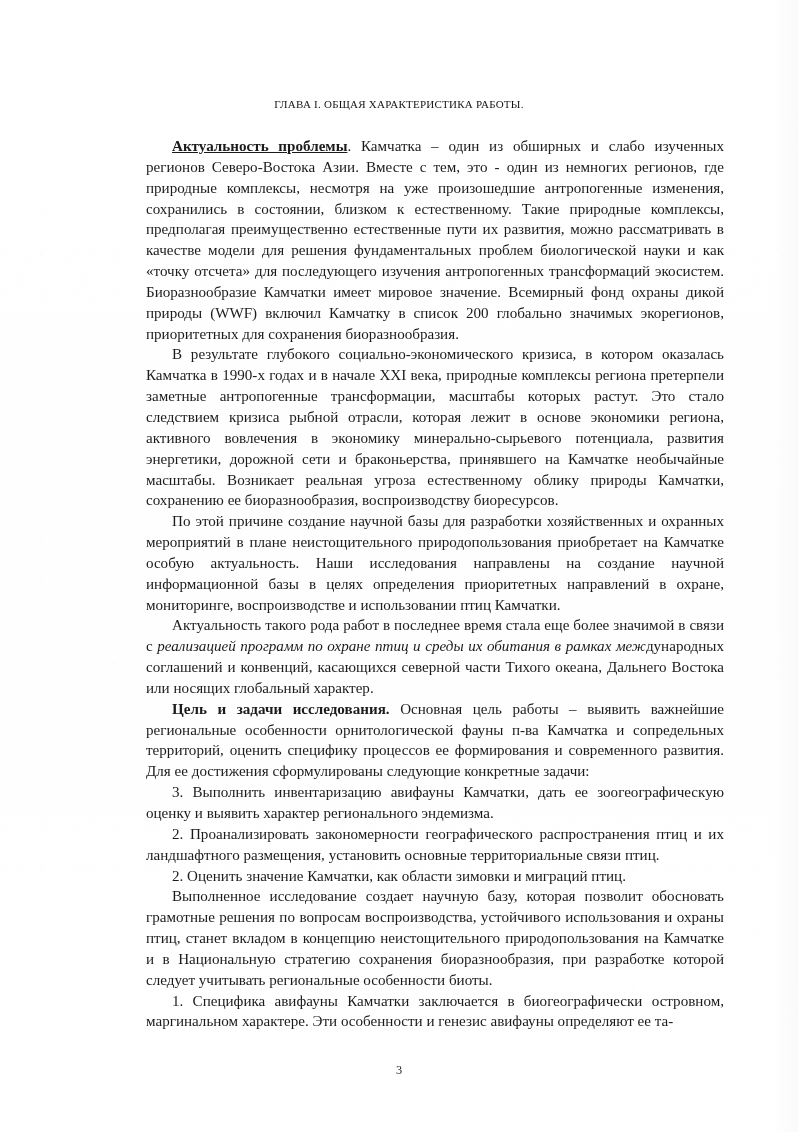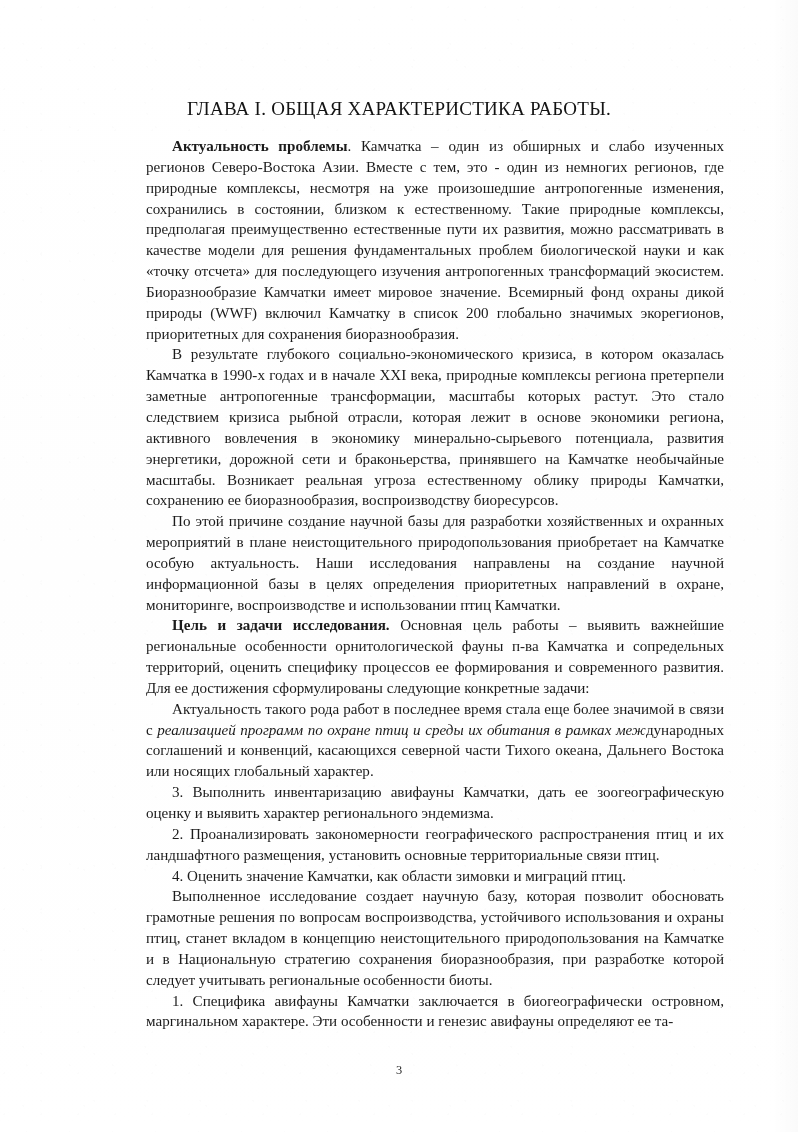--- a/index.html
+++ b/index.html
@@ -35,21 +35,21 @@
     position: absolute;
     inset: 0;
   }
 
   .chapter-title {
     position: absolute;
     left: 0;
     right: 0;
     top: 98px;
     text-align: center;
-    font-size: 19px;
+    font-size: 11px;
     letter-spacing: 0.25px;
     line-height: 1.2;
     color: #141414;
   }
 
   .body-block {
     position: absolute;
     left: 146px;
     top: 136px;
     width: 578px;
@@ -62,20 +62,21 @@
   }
 
   .body-block p {
     margin: 0;
     text-indent: 26px;
     hyphens: manual;
   }
 
   .lead {
     font-weight: bold;
+    text-decoration: underline;
   }
 
   .ital {
     font-style: italic;
   }
 
   .heading-inline {
     font-weight: bold;
   }
 
@@ -111,27 +112,27 @@
   <div class="chapter-title">ГЛАВА I. ОБЩАЯ ХАРАКТЕРИСТИКА РАБОТЫ.</div>
 
   <div class="body-block">
 
     <p><span class="lead">Актуальность проблемы</span><span>. Камчатка – один из обширных и слабо изученных регионов Северо-Востока Азии. Вместе с тем, это - один из немногих регионов, где природные комплексы, несмотря на уже произошедшие антропогенные изменения, сохранились в состоянии, близком к естественному. Такие природные комплексы, предполагая преимущественно естественные пути их развития, можно рассматривать в качестве модели для решения фундаментальных проблем биологической науки и как «точку отсчета» для последующего изучения антропогенных трансформаций экосистем. Биоразнообразие Камчатки имеет мировое значение. Всемирный фонд охраны дикой природы (WWF) включил Камчатку в список 200 глобально значимых экорегионов, приоритетных для сохранения биоразнообразия.</span></p>
 
     <p>В результате глубокого социально-экономического кризиса, в котором оказалась Камчатка в 1990-х годах и в начале XXI века, природные комплексы региона претерпели заметные антропогенные трансформации, масштабы которых растут. Это стало следствием кризиса рыбной отрасли, которая лежит в основе экономики региона, активного вовлечения в экономику минерально-сырьевого потенциала, развития энергетики, дорожной сети и браконьерства, принявшего на Камчатке необычайные масштабы. Возникает реальная угроза естественному облику природы Камчатки, сохранению ее биоразнообразия, воспроизводству биоресурсов.</p>
 
     <p>По этой причине создание научной базы для разработки хозяйственных и охранных мероприятий в плане неистощительного природопользования приобретает на Камчатке особую актуальность. Наши исследования направлены на создание научной информационной базы в целях определения приоритетных направлений в охране, мониторинге, воспроизводстве и использовании птиц Камчатки.</p>
 
+    <p><span>Актуальность такого рода работ в последнее время стала еще более значимой в связи с </span><span class="ital">реализацией программ по охране птиц и среды их обитания в рамках меж</span><span>дународных соглашений и конвенций, касающихся северной части Тихого океана, Дальнего Востока или носящих глобальный характер.</span></p>
+
     <p><span class="heading-inline">Цель и задачи исследования.</span><span> Основная цель работы – выявить важнейшие региональные особенности орнитологической фауны п-ва Камчатка и сопредельных территорий, оценить специфику процессов ее формирования и современного развития. Для ее достижения сформулированы следующие конкретные задачи:</span></p>
-
-    <p><span>Актуальность такого рода работ в последнее время стала еще более значимой в связи с </span><span class="ital">реализацией программ по охране птиц и среды их обитания в рамках меж</span><span>дународных соглашений и конвенций, касающихся северной части Тихого океана, Дальнего Востока или носящих глобальный характер.</span></p>
 
     <p>3. Выполнить инвентаризацию авифауны Камчатки, дать ее зоогеографическую оценку и выявить характер регионального эндемизма.</p>
     <p>2. Проанализировать закономерности географического распространения птиц и их ландшафтного размещения, установить основные территориальные связи птиц.</p>
-    <p>4. Оценить значение Камчатки, как области зимовки и миграций птиц.</p>
+    <p>2. Оценить значение Камчатки, как области зимовки и миграций птиц.</p>
 
     <p>Выполненное исследование создает научную базу, которая позволит обосновать грамотные решения по вопросам воспроизводства, устойчивого использования и охраны птиц, станет вкладом в концепцию неистощительного природопользования на Камчатке и в Национальную стратегию сохранения биоразнообразия, при разработке которой следует учитывать региональные особенности биоты.</p>
 
 
     <p>1. Специфика авифауны Камчатки заключается в биогеографически островном, маргинальном характере. Эти особенности и генезис авифауны определяют ее та-</p>
 
   </div>
 
   <div class="page-number">3</div>
 

